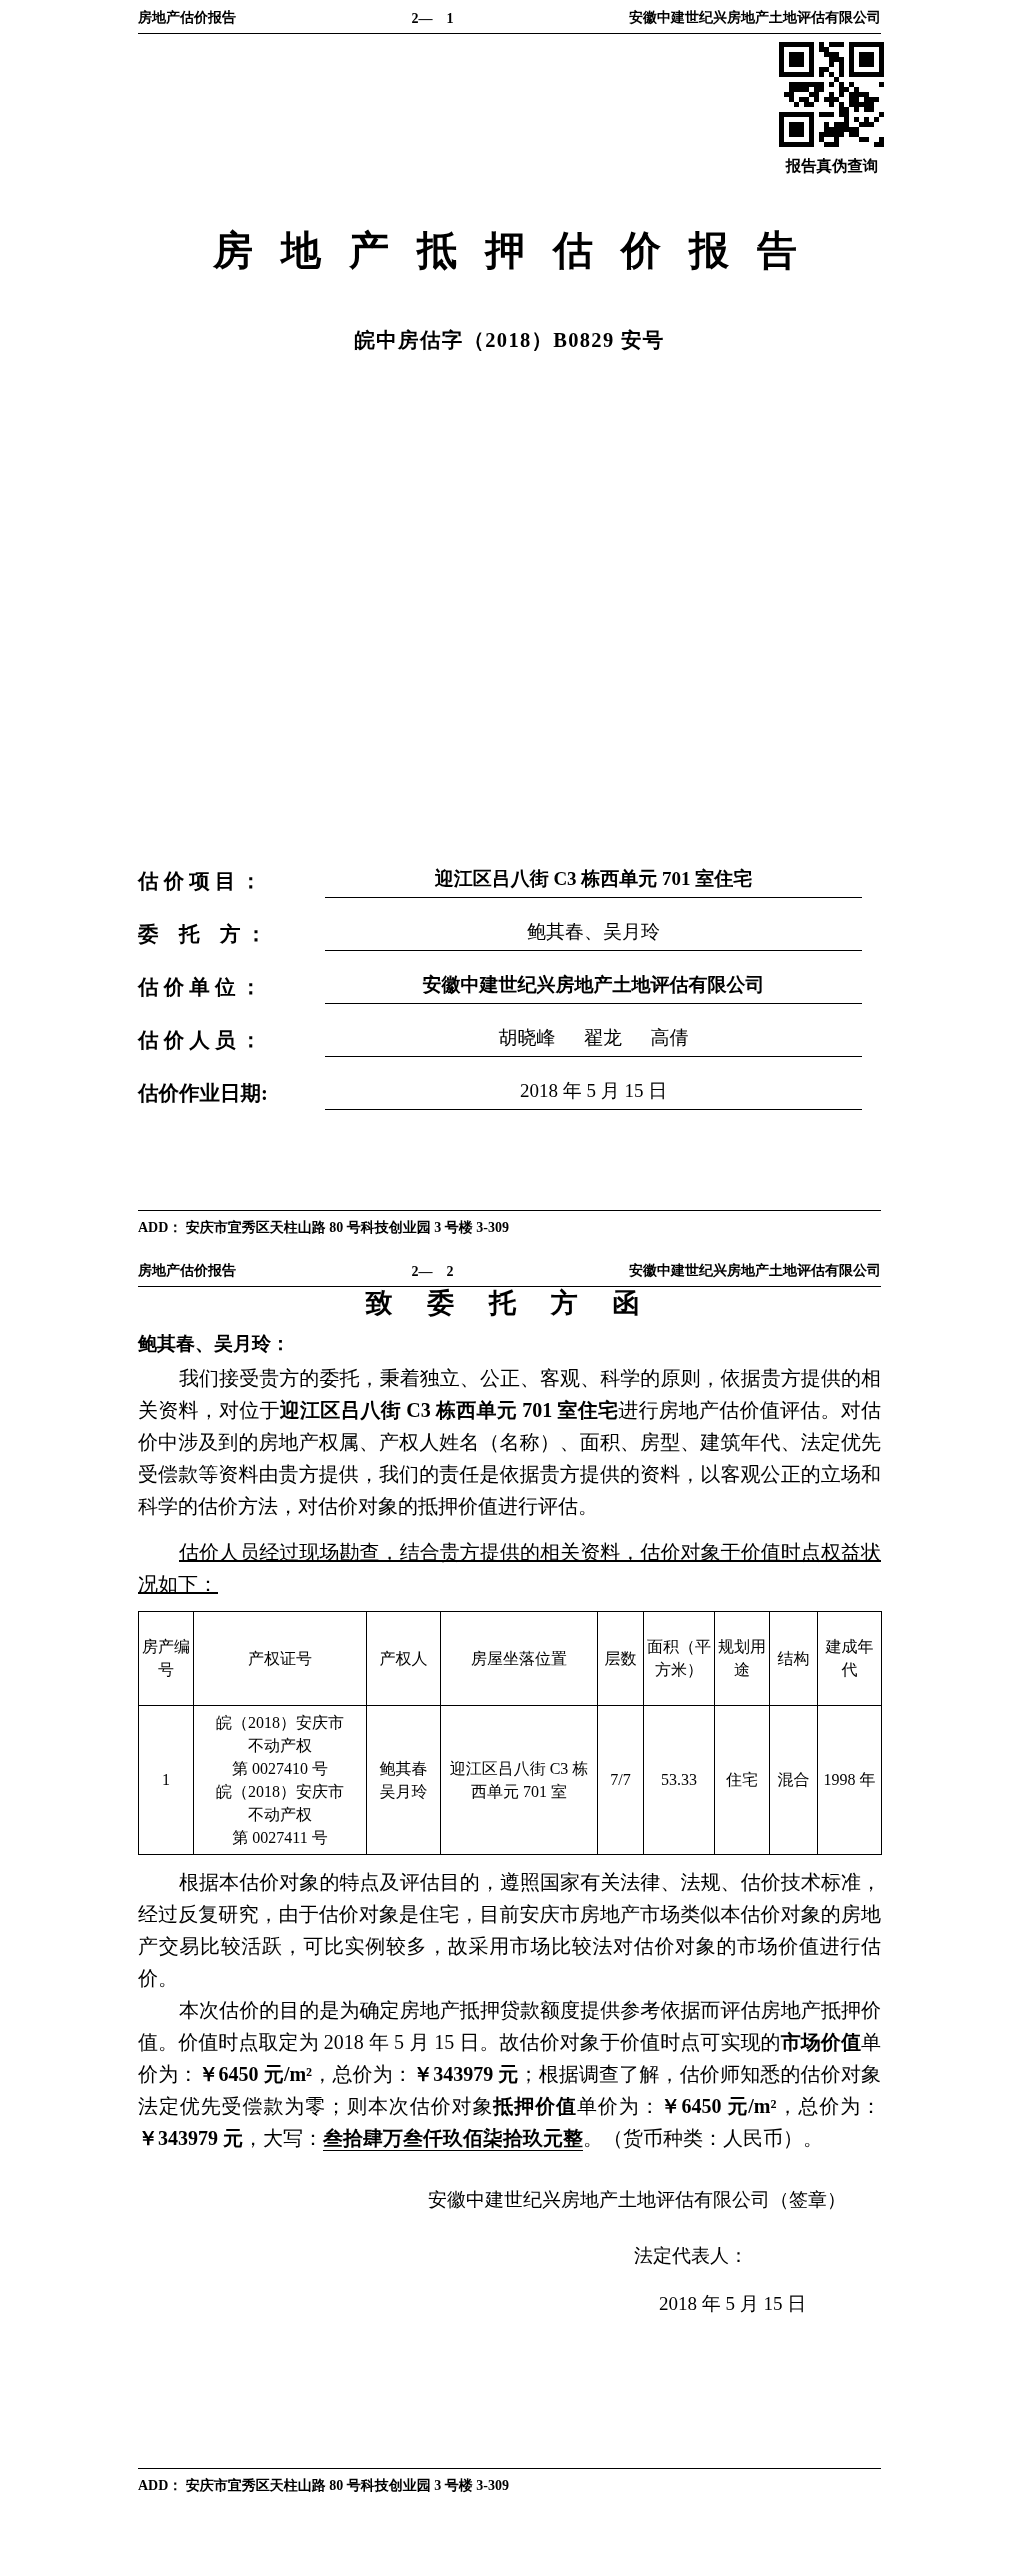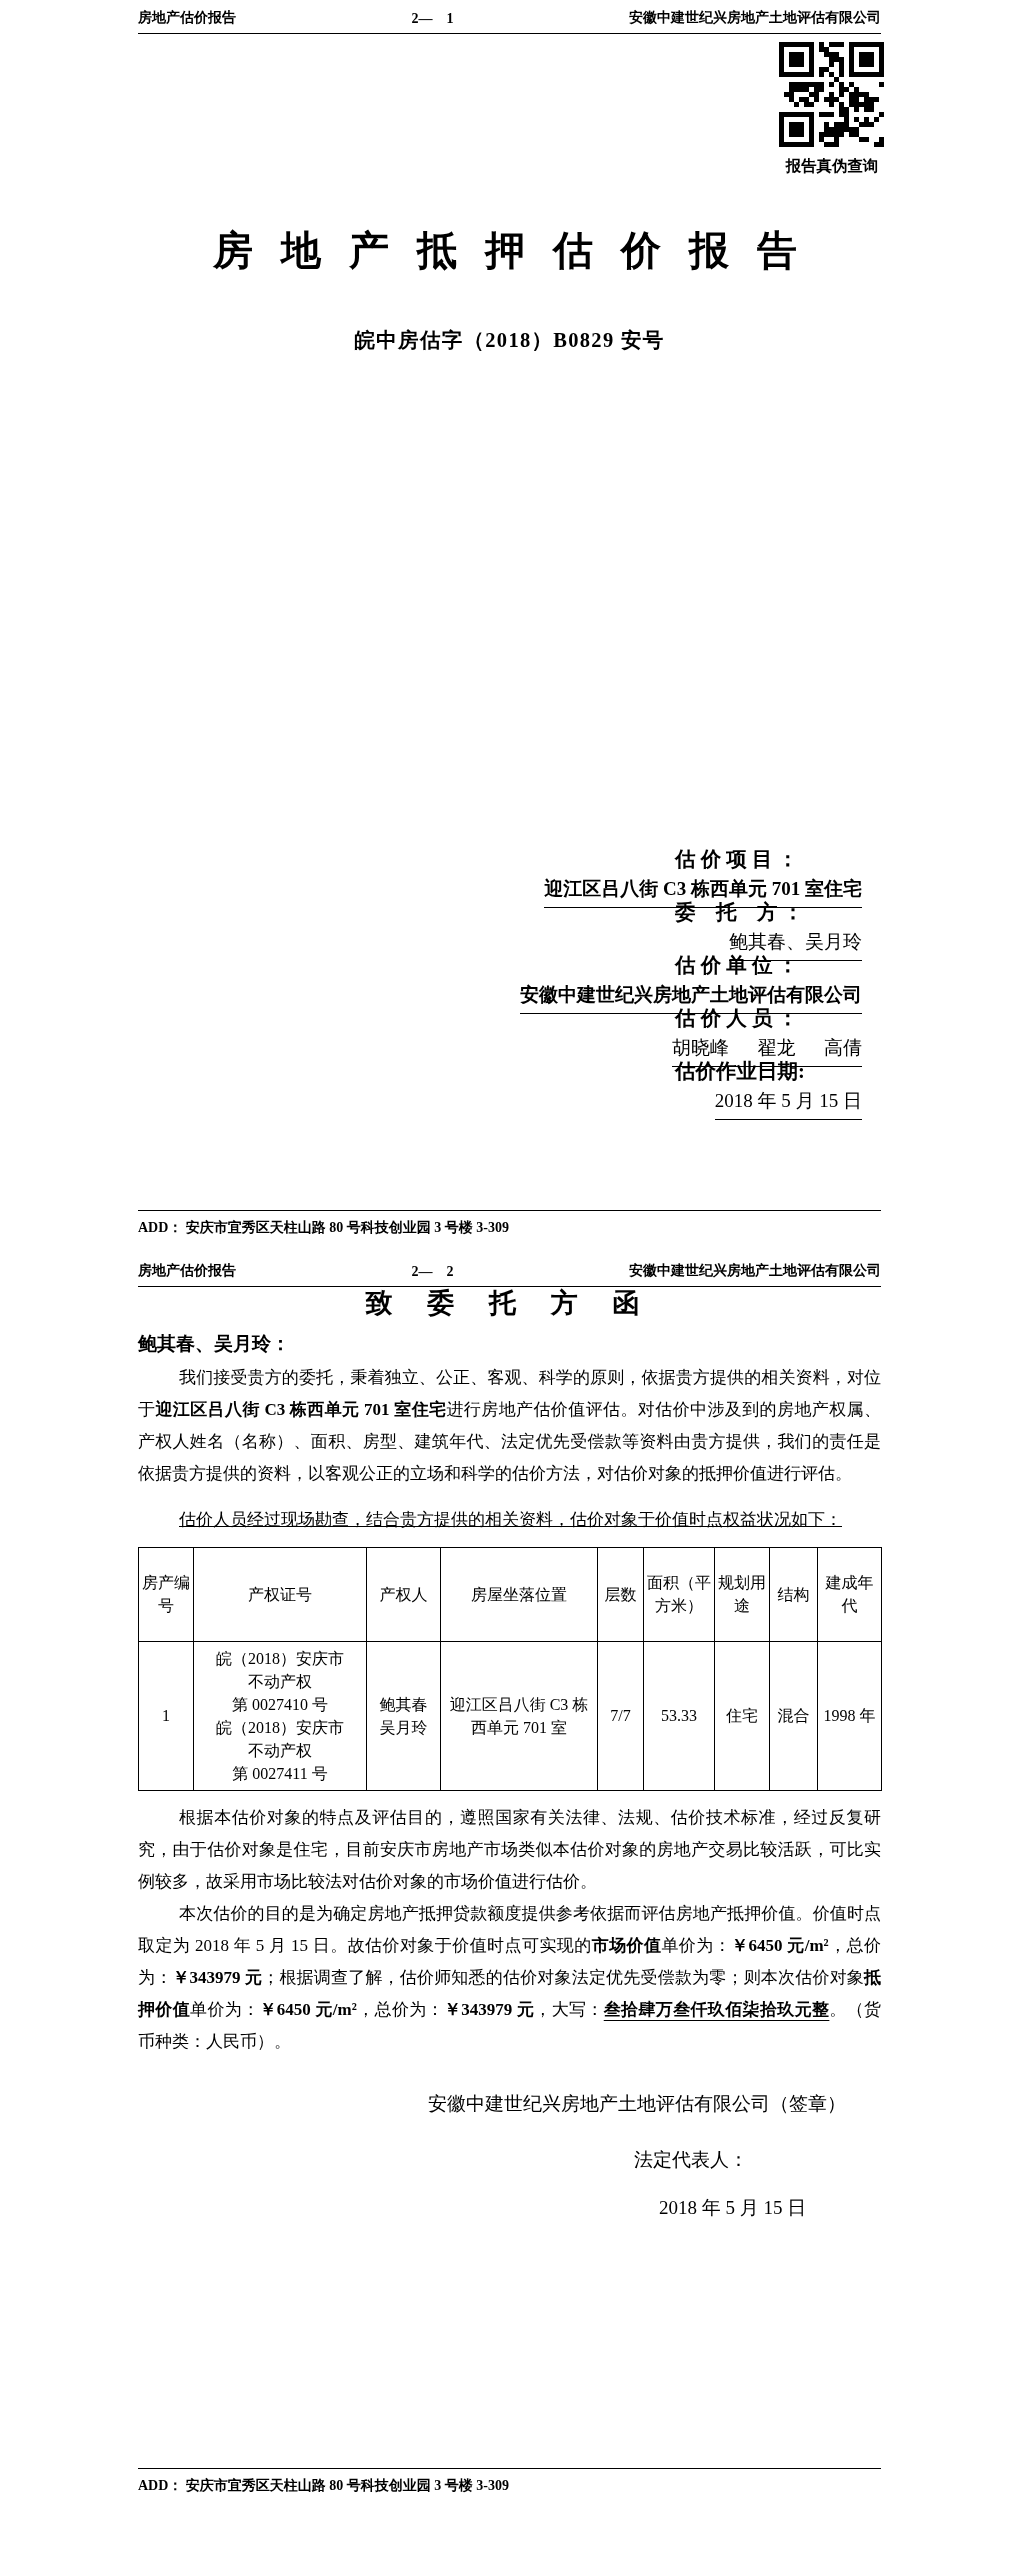--- a/index.html
+++ b/index.html
@@ -30,33 +30,33 @@
   .u { text-decoration:underline; text-underline-offset:4.5px; text-decoration-thickness:1.3px; }
 
   #qr { left:779px; top:42px; width:105px; height:105px; }
   #qr svg { width:100%; height:100%; display:block; }
   #qr-caption { left:774px; top:156px; width:116px; text-align:center; font-size:15.4px; font-weight:bold; }
 
   #p1-title { top:223px; text-align:center; font-size:40px; font-weight:bold; letter-spacing:9px; }
   #p1-subtitle { top:326px; text-align:center; font-size:20.5px; font-weight:bold; letter-spacing:1.3px; }
 
   #p1-fields { top:845px; padding-right:19px; }
-  .field-row { display:flex; align-items:flex-end; height:53px;flex-direction:column; }
+  .field-row { display:flex; align-items:flex-end; height:53px; }
   .field-label { width:187px; font-size:20.5px; font-weight:bold; white-space:pre; padding-bottom:2.6px; }
   .field-value { flex:1; border-bottom:1.3px solid #000; text-align:center; font-size:19px; padding-bottom:5.1px; white-space:pre; }
 
   #p1-footer { top:1210px; }
   #p2-header { top:1262px; }
   #p2-footer { top:2468px; }
 
   #p2-body { top:1285px; }
   #p2-title { text-align:center; font-size:27px; font-weight:bold; letter-spacing:14px; }
   #p2-salutation { margin-top:10.3px; font-size:19px; font-weight:bold; }
 
-  .body-text { font-size:17px; line-height:32px; text-align:justify; }
+  .body-text { font-size:20px; line-height:32px; text-align:justify; }
   .indent { text-indent:41px; }
   #para1 { margin-top:5.1px; }
   #para2 { margin-top:14px;text-decoration:underline; }
 
   table { border-collapse:collapse; width:100%; table-layout:fixed; margin-top:10.3px; }
   th, td {
     border:1.3px solid #000;
     font-weight:normal; text-align:center; vertical-align:middle;
     font-size:16px; line-height:23px; padding:3.9px 2.6px;
   }

